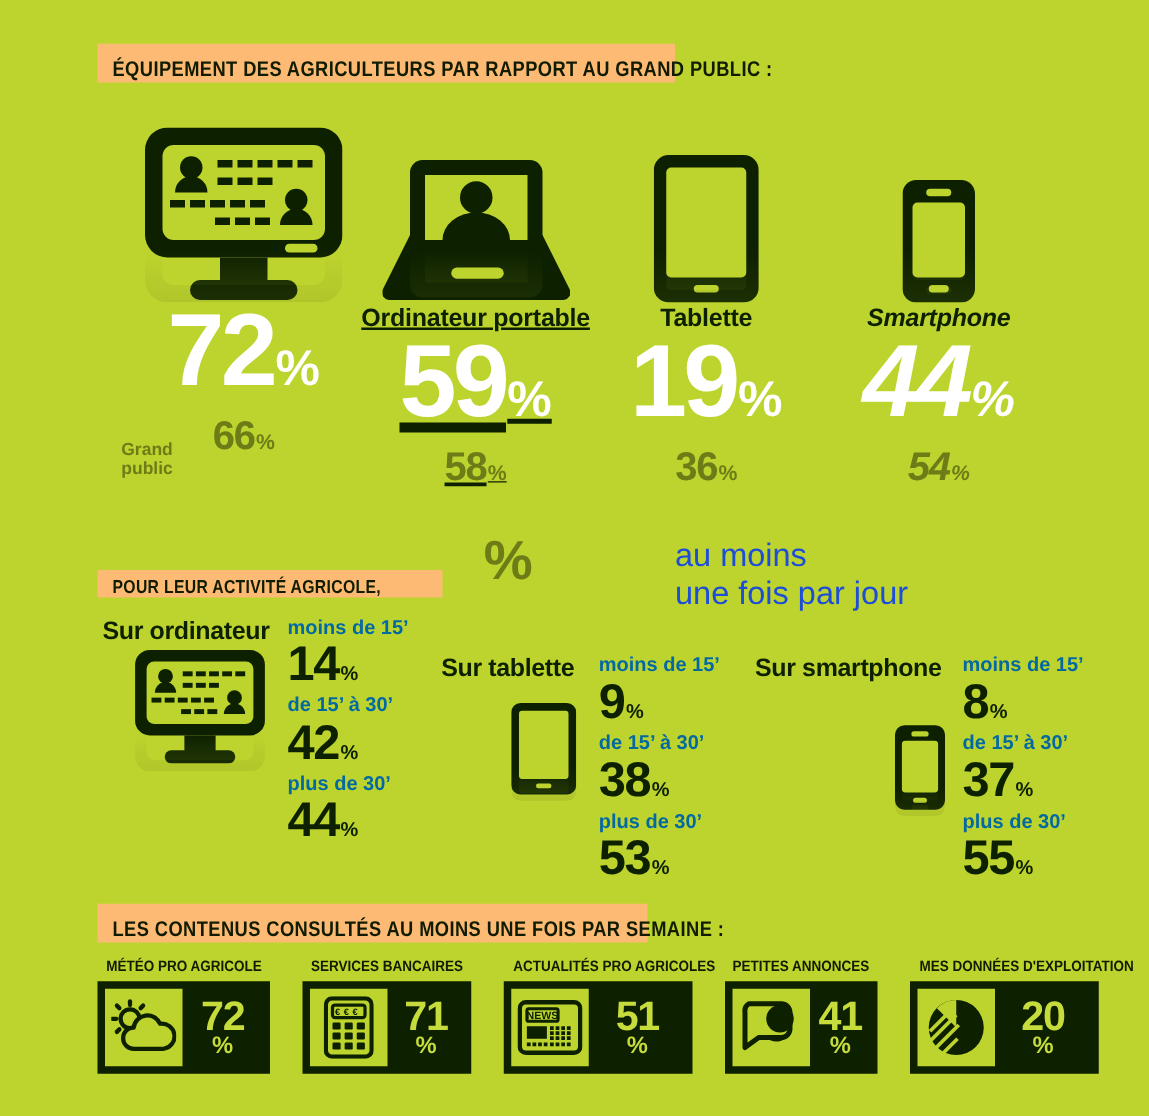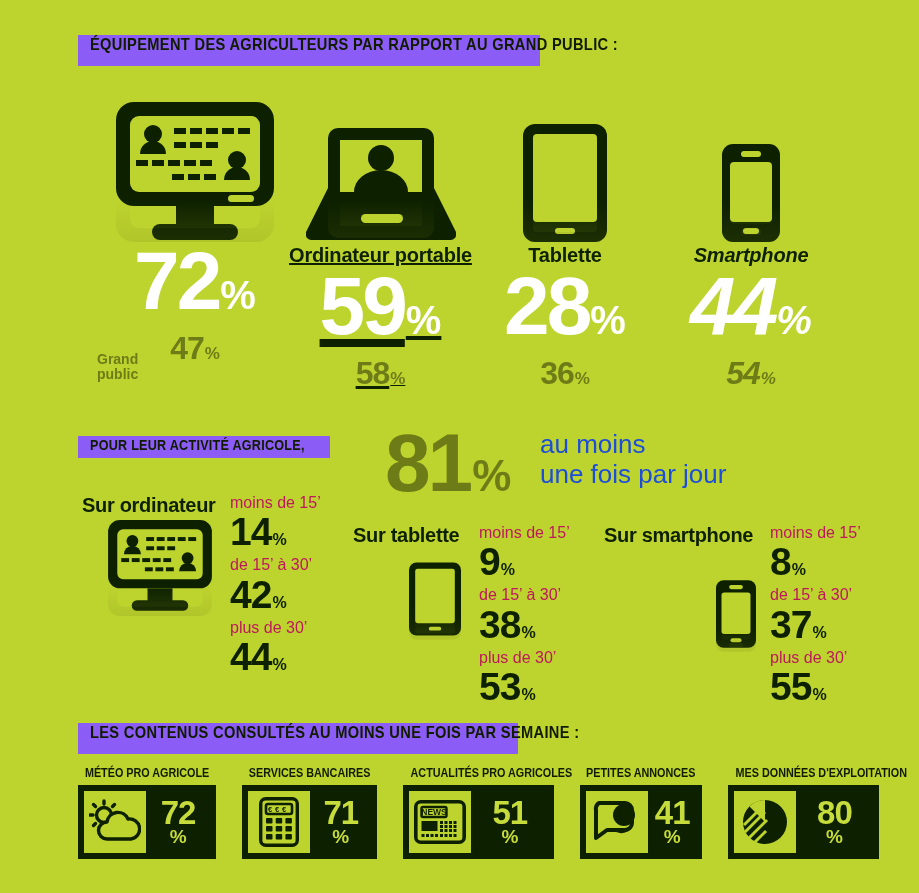--- a/index.html
+++ b/index.html
@@ -9,43 +9,43 @@
     font-family:"Liberation Sans", sans-serif;
     overflow:hidden;
     position:relative;
     color:#0d2000;
   }
   .stage{position:relative;width:919px;height:893px;}
 
   
   .hdr-bar{
     position:absolute;
-    background:#8b5cf6;
-    display:flex;align-items:flex-start;
+    background:#fdba74;
+    display:flex;align-items:flex-end;
     padding:0 12px;
     box-sizing:border-box;
   }
   .hdr-text{
     font-weight:bold;
     font-stretch:condensed;
     letter-spacing:.4px;
     color:#101b00;
     white-space:nowrap;
     transform:scaleX(.86);
     transform-origin:left center;
   }
 
   #hdr1{left:78px;top:35px;width:462px;height:31px;}
   #hdr1 .hdr-text{font-size:17px;}
 
   #hdr3{left:78px;top:723px;width:440px;height:31px;}
   #hdr3 .hdr-text{font-size:17px;}
 
   
-  #hdr2a{left:78px;top:436px;width:252px;height:22px;}
+  #hdr2a{left:78px;top:456px;width:276px;height:22px;}
   #hdr2b{left:78px;top:459px;width:295px;height:25px;}
   .hdr2-line{
     font-weight:bold;font-size:15px;letter-spacing:.3px;
     color:#101b00;white-space:nowrap;
     transform:scaleX(.84);transform-origin:left center;
   }
 
   
   .dev{position:absolute;text-align:center;}
   .dev-icon{position:relative;height:150px;display:flex;align-items:flex-end;justify-content:center;}
@@ -86,21 +86,21 @@
   
   #pct81{position:absolute;left:385px;top:424px;display:flex;align-items:baseline;}
   #pct81 .num{font-size:82px;font-weight:bold;color:#6e7c18;line-height:.95;letter-spacing:-3px;}
   #pct81 .sym{font-size:44px;font-weight:bold;color:#6e7c18;margin-left:2px;}
   #freq{position:absolute;left:540px;top:430px;color:#1d4ed8;font-size:26px;line-height:1.15;}
 
   
   .durcol{position:absolute;}
   .dur-title{font-size:20px;font-weight:bold;color:#0d2000;white-space:nowrap;letter-spacing:-.3px;}
   .dur-list{position:absolute;}
-  .dur-label{font-size:16px;color:#be185d;line-height:1.15;white-space:nowrap;}
+  .dur-label{font-size:16px;color:#0369a1;line-height:1.15;white-space:nowrap;font-weight:bold;}
   .dur-val{display:flex;align-items:baseline;margin-bottom:5px;}
   .dur-val .num{font-size:39px;font-weight:bold;color:#0d2000;letter-spacing:-1px;line-height:1;}
   .dur-val .sym{font-size:16px;font-weight:bold;color:#0d2000;margin-left:1px;}
   .dur-icon{position:absolute;}
 
   
   .tiles{position:absolute;left:78px;top:766px;width:800px;display:flex;gap:26px;}
   .tile{width:151px;}
   .tile-title{
     font-size:12px;font-weight:bold;color:#101b00;
@@ -173,21 +173,21 @@
           </g>
           <rect x="14" y="14" width="130" height="76" rx="9" fill="#bed42e"></rect>
         </svg>
       </div>
     </div>
     <div class="big-pct">
       <span class="num">72</span>
       <span class="sym">%</span>
     </div>
     <div class="sub-pct">
-      <span class="num">47</span>
+      <span class="num">66</span>
       <span class="sym">%</span>
     </div>
   </div>
 
   <div class="gp-label">
     <div>Grand</div>
     <div>public</div>
   </div>
 
   <div class="dev" style="left:283px;top:92px;width:195px;text-decoration:underline;">
@@ -236,21 +236,21 @@
       <div class="refl">
         <svg width="84" height="118" viewBox="0 0 84 118">
           <rect x="0" y="0" width="84" height="118" rx="12" fill="#6e7c18"></rect>
           <rect x="10" y="10" width="64" height="88" rx="4" fill="#bed42e"></rect>
           <rect x="32" y="104" width="20" height="6" rx="3" fill="#bed42e"></rect>
         </svg>
       </div>
     </div>
     <div class="dev-name">Tablette</div>
     <div class="big-pct">
-      <span class="num">28</span>
+      <span class="num">19</span>
       <span class="sym">%</span>
     </div>
     <div class="sub-pct">
       <span class="num">36</span>
       <span class="sym">%</span>
     </div>
   </div>
 
   <div class="dev" style="left:665px;top:92px;width:172px;font-style:italic;">
     <div class="dev-icon">
@@ -277,21 +277,20 @@
       <span class="num">54</span>
       <span class="sym">%</span>
     </div>
   </div>
 
   <div class="hdr-bar" id="hdr2a">
     <span class="hdr2-line">POUR LEUR ACTIVITÉ AGRICOLE,</span>
   </div>
 
   <div id="pct81">
-    <span class="num">81</span>
     <span class="sym">%</span>
   </div>
   <div id="freq">
     <div>au moins</div>
     <div>une fois par jour</div>
   </div>
 
   <div class="durcol" style="left:82px;top:494px;">
     <div class="dur-title">Sur ordinateur</div>
     <div class="dur-icon" style="left:18px;top:26px;">
@@ -553,20 +552,20 @@
             <path d="M24 24 L24 2 A22 22 0 0 0 8.5 8.5 Z" fill="#bed42e"></path>
             <g stroke="#bed42e" stroke-width="3">
               <line x1="3" y1="27" x2="20" y2="10"></line>
               <line x1="4" y1="34" x2="24" y2="14"></line>
               <line x1="8" y1="40" x2="26" y2="22"></line>
               <line x1="14" y1="44" x2="25" y2="33"></line>
             </g>
           </svg>
         </div>
         <div class="tile-num">
-          <span class="n">80</span>
+          <span class="n">20</span>
           <span class="p">%</span>
         </div>
       </div>
     </div>
 
   </div>
 </div>
 
 </body></html>

